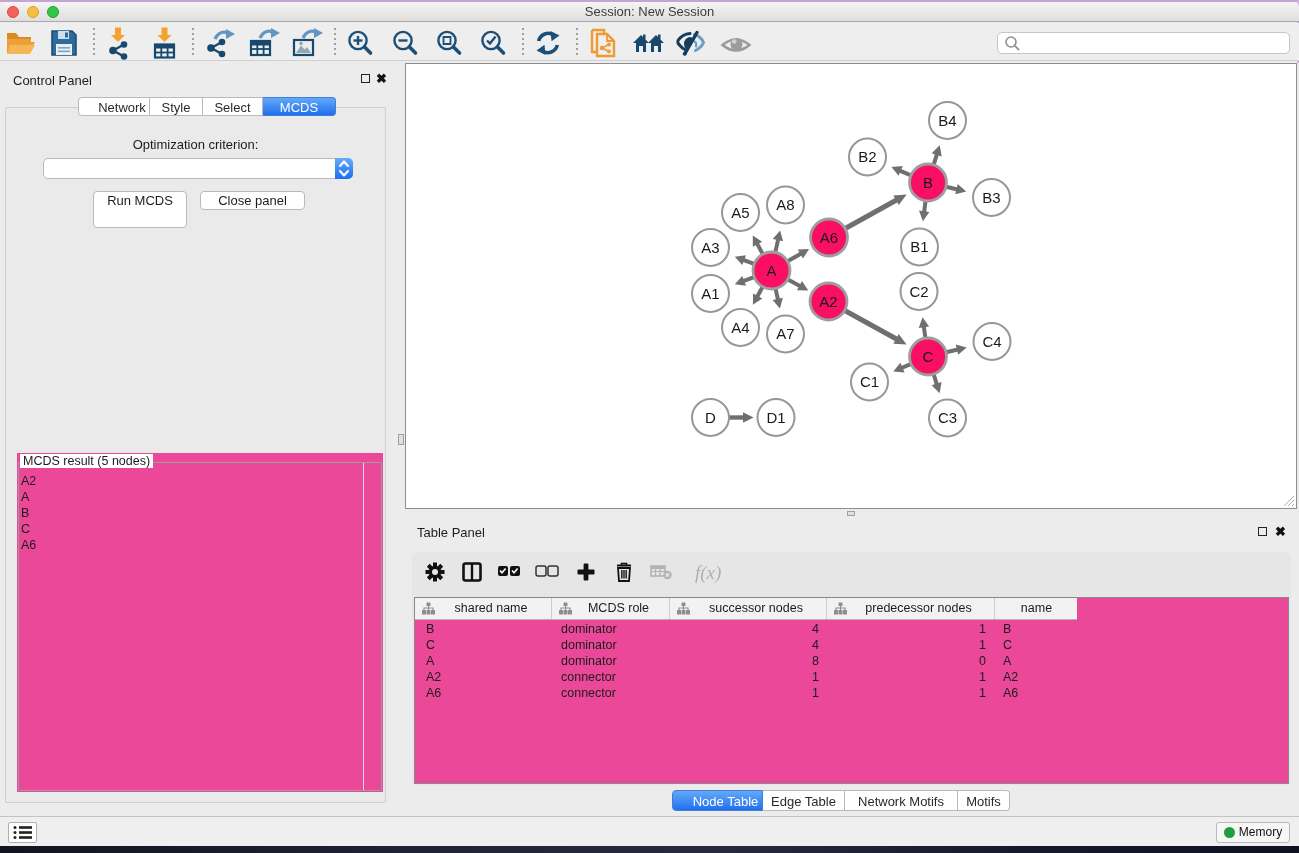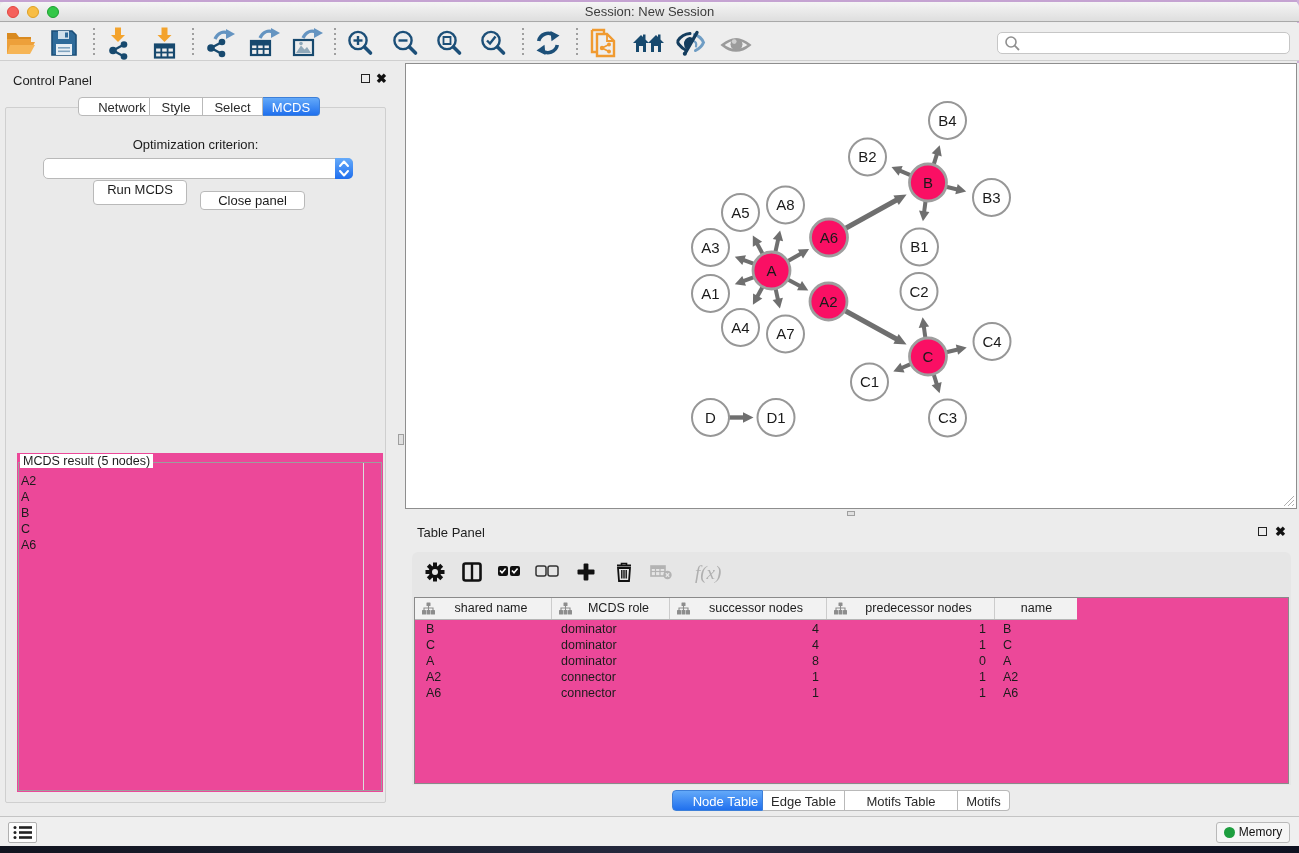--- a/index.html
+++ b/index.html
@@ -249,32 +249,32 @@
 </div>
 
 <div class="abs" id="cpTitle">Control Panel</div>
 <div class="abs winbtn-sq" style="left:361px;top:74px;"></div>
 <div class="abs panelx" style="left:376px;top:71px;">✖</div>
 <div class="abs" id="cpBody"></div>
 <div class="tabrow" style="left:78px;top:97px;">
   <div class="tab first" style="width:72px;">Network</div>
   <div class="tab" style="width:53px;">Style</div>
   <div class="tab" style="width:60px;">Select</div>
-  <div class="tab sel last" style="width:57px;">MCDS</div>
+  <div class="tab sel last" style="width:73px;">MCDS</div>
 </div>
 <div class="abs" style="left:0;top:137px;width:391px;text-align:center;font-size:13px;">Optimization criterion:</div>
 <div class="abs" id="dropdown">
   <div class="step">
     <svg width="18" height="21" viewBox="0 0 18 21">
       <path d="M5,8 L9,3.5 L13,8" fill="none" stroke="#fff" stroke-width="2" stroke-linecap="round" stroke-linejoin="round"></path>
       <path d="M5,13 L9,17.5 L13,13" fill="none" stroke="#fff" stroke-width="2" stroke-linecap="round" stroke-linejoin="round"></path>
     </svg>
   </div>
 </div>
-<div class="btn" style="left:93px;top:180px;width:94px;height:25px;line-height:18px;">Run MCDS</div>
+<div class="btn" style="left:93px;top:191px;width:94px;height:37px;line-height:18px;">Run MCDS</div>
 <div class="btn" style="left:200px;top:191px;width:105px;height:19px;line-height:18px;">Close panel</div>
 <div class="abs" id="mcdsBox">
   <div id="mcdsBorder"></div>
   <div id="mcdsLegend" style="left:3px;">MCDS result (5 nodes)</div>
   <div id="mcdsScroll"></div>
   <div class="mcdsItem" style="top:21px;">A2</div>
   <div class="mcdsItem" style="top:37px;">A</div>
   <div class="mcdsItem" style="top:53px;">B</div>
   <div class="mcdsItem" style="top:69px;">C</div>
   <div class="mcdsItem" style="top:85px;">A6</div>
@@ -510,21 +510,21 @@
       <div class="trow" style="left:146px;top:88px;">connector</div>
       <div class="trow" style="left:374px;top:88px;width:30px;text-align:right;">1</div>
       <div class="trow" style="left:541px;top:88px;width:30px;text-align:right;">1</div>
       <div class="trow" style="left:588px;top:88px;">A6</div>
 </div>
 </div>
 
 <div class="tabrow" style="left:672px;top:790px;">
   <div class="tab btab sel first" style="width:91px;">Node Table</div>
   <div class="tab btab" style="width:82px;">Edge Table</div>
-  <div class="tab btab" style="width:113px;">Motifs Table</div>
+  <div class="tab btab" style="width:113px;">Network Motifs</div>
   <div class="tab btab last" style="width:52px;">Motifs</div>
 </div>
 
 <div class="abs" id="statusbar"></div>
 <div class="abs" id="listBtn">
   <svg width="20" height="15" viewBox="0 0 20 15" style="position:absolute;left:4px;top:2px;">
     <g fill="#222">
       <circle cx="2" cy="2.5" r="1.5"></circle>
         <rect x="6" y="1.2" width="13" height="2.6"></rect>
       <circle cx="2" cy="7.5" r="1.5"></circle>

